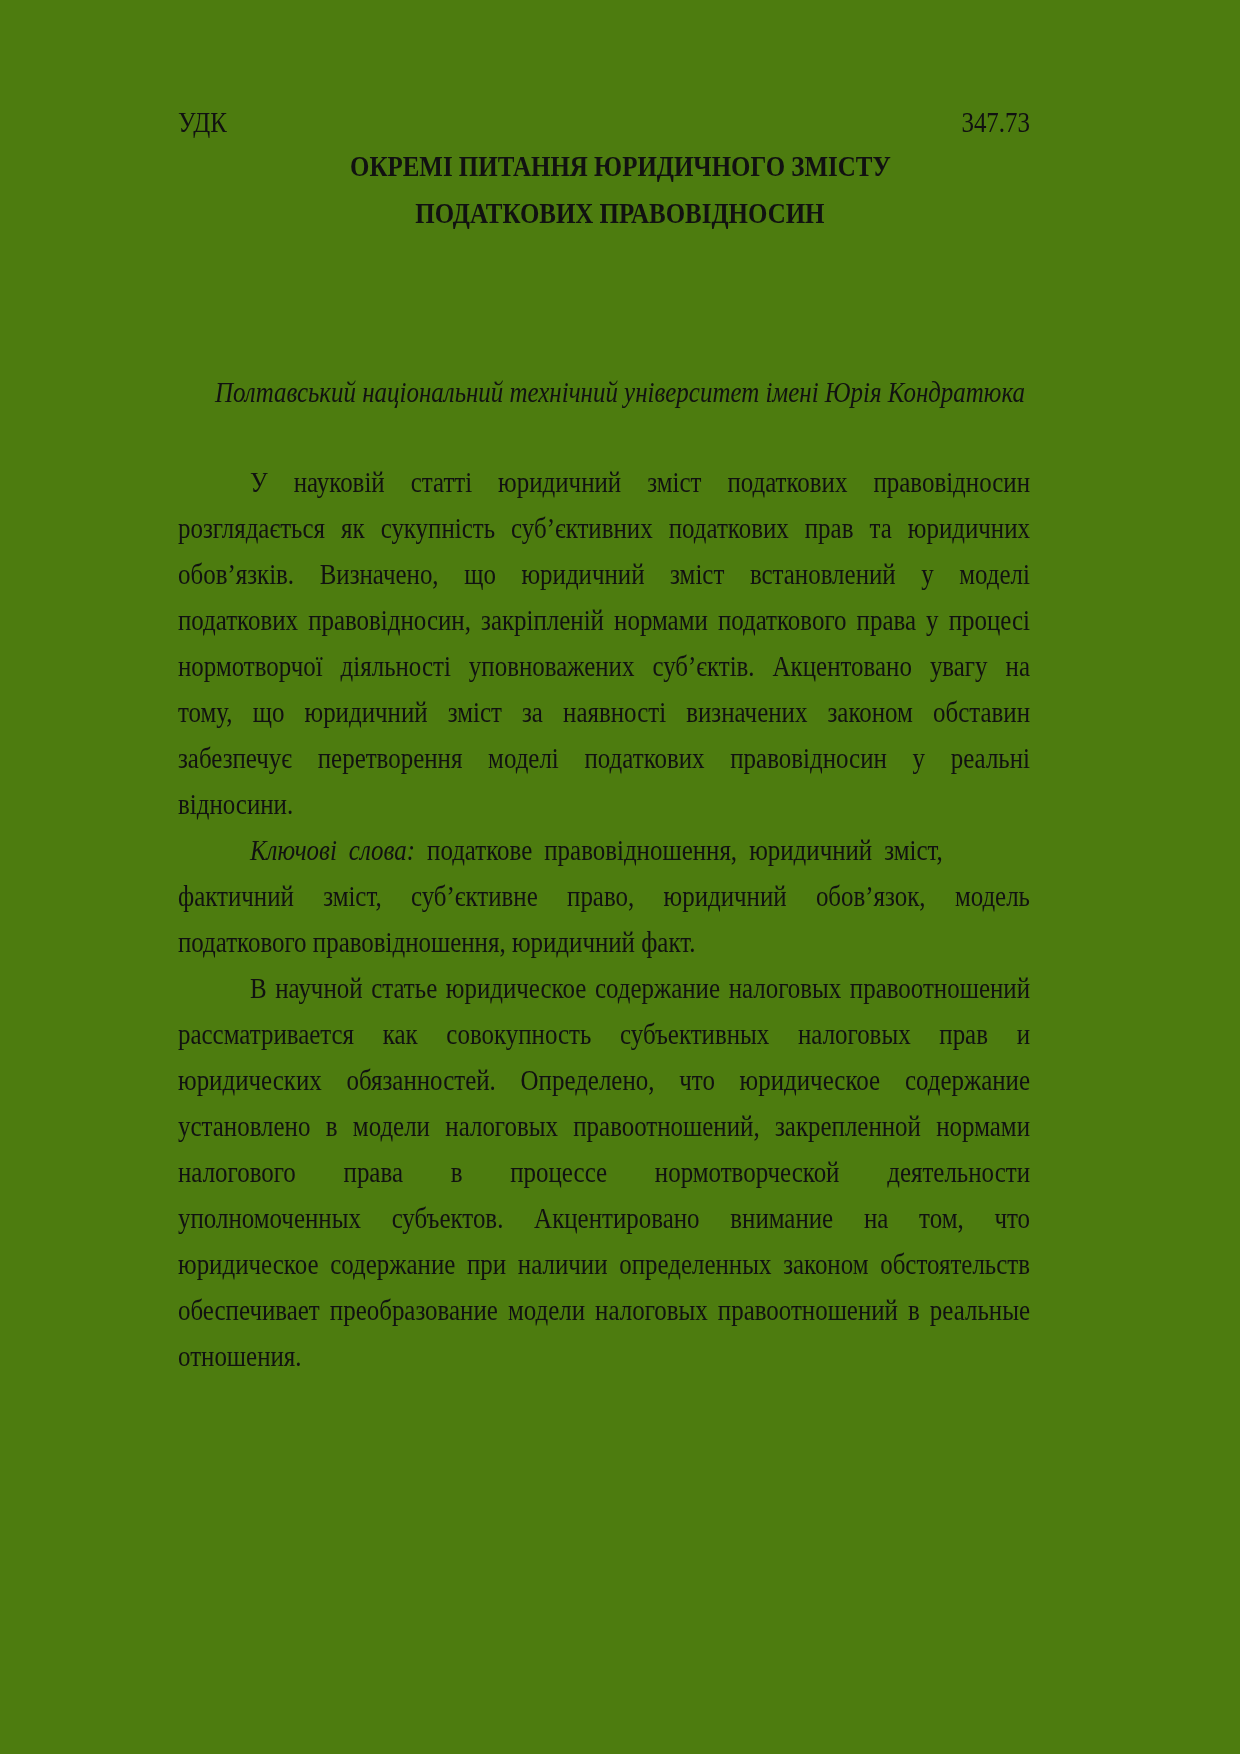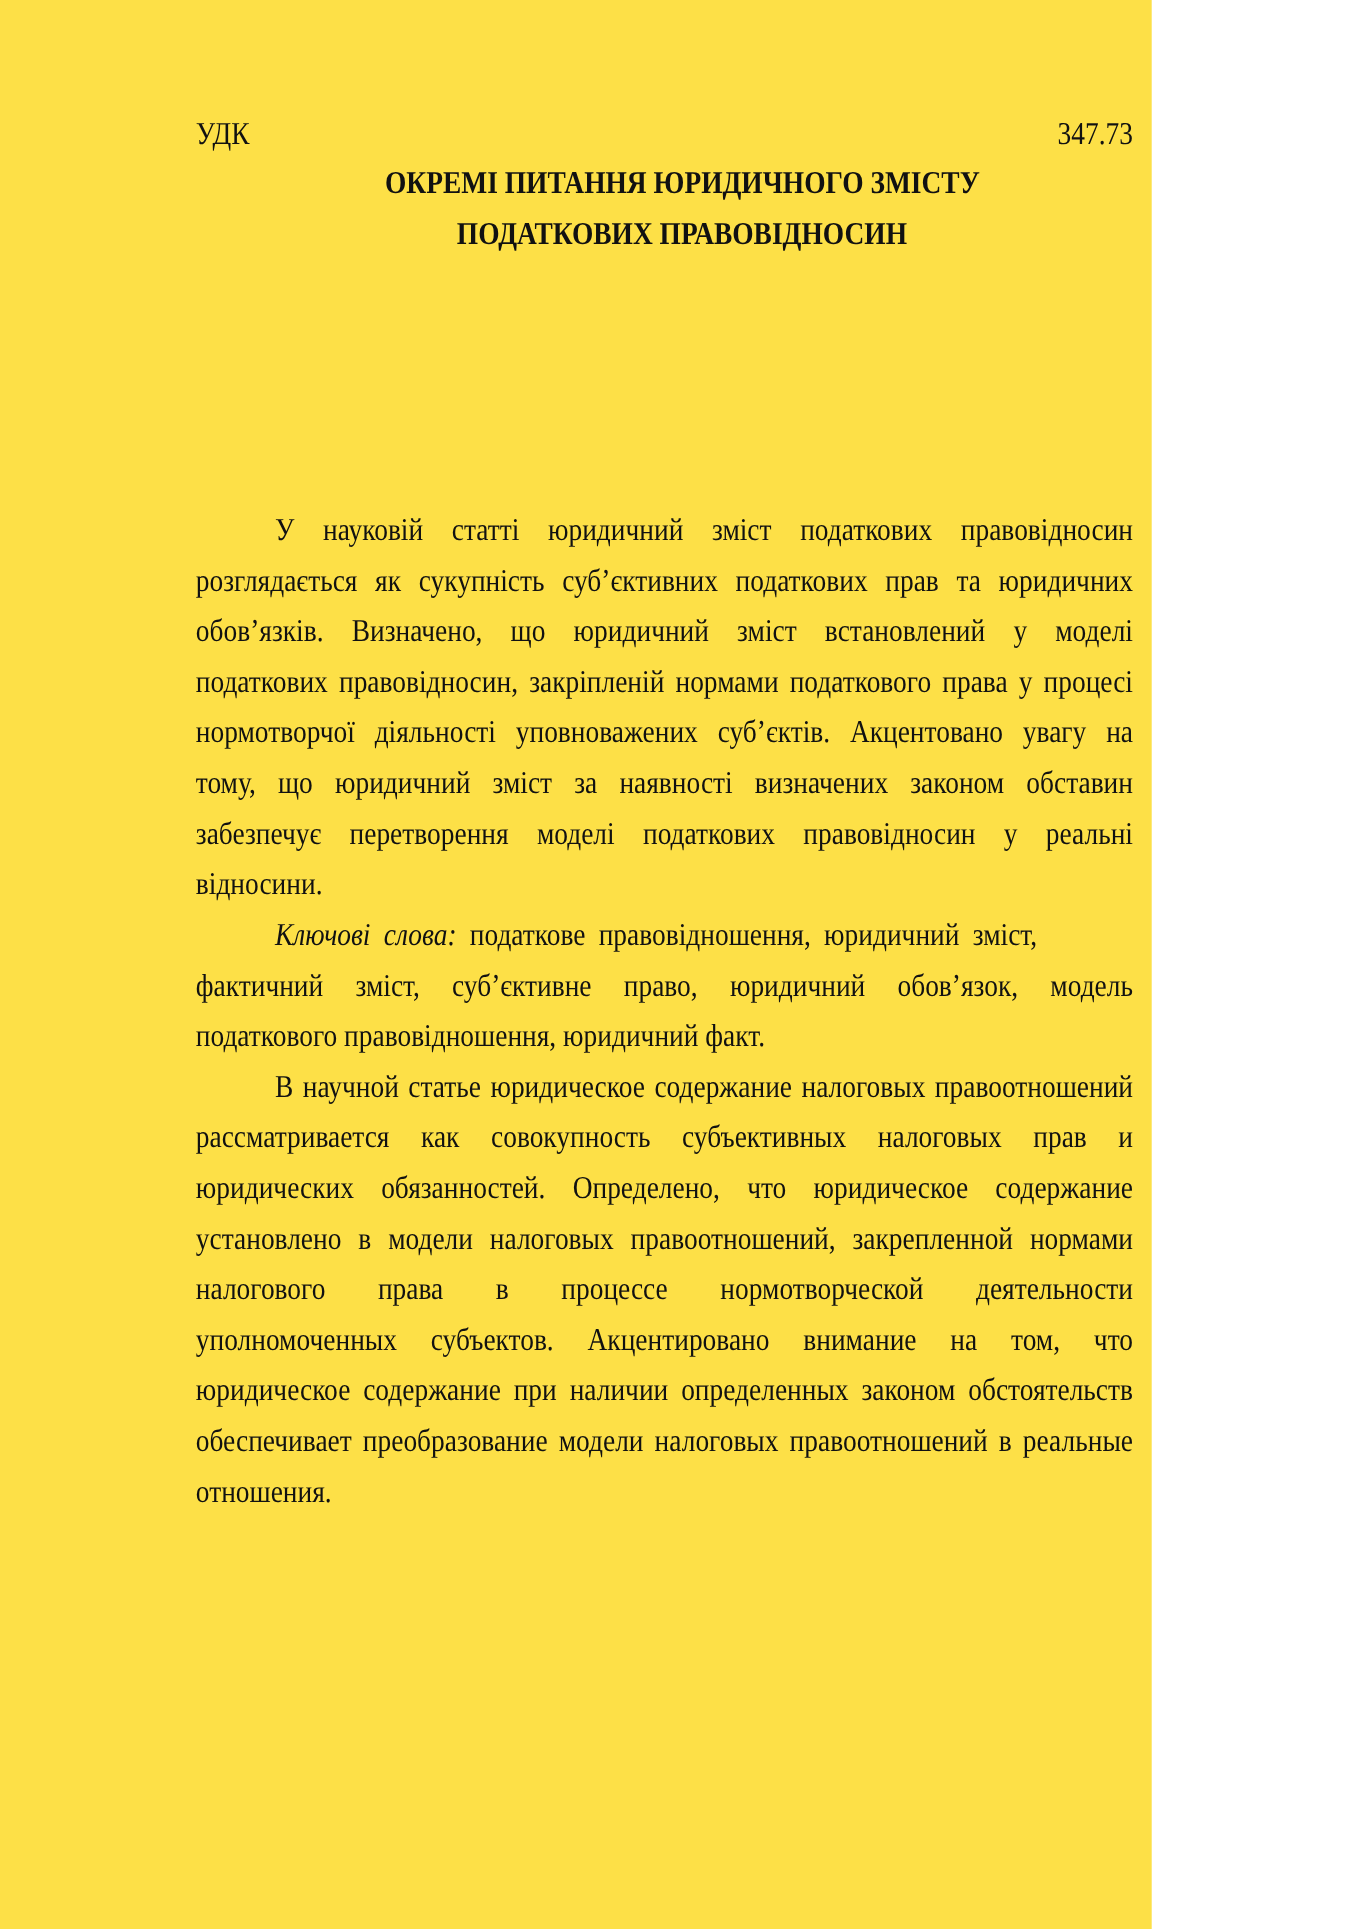--- a/index.html
+++ b/index.html
@@ -1,17 +1,17 @@
 <!DOCTYPE html>
 <html><head>
 <meta charset="utf-8">
 <style>
   html, body { margin: 0; padding: 0; background: #ffffff; }
   body { width: 1240px; height: 1754px; position: relative; overflow: hidden; color: #111; }
-  .page { position: absolute; left: 0; top: 0; width: 1047px; height: 1754px; background: #fde047; }
+  .page { position: absolute; left: 0; top: 0; width: 1240px; height: 1754px; background: #4d7c0f; }
   .line {
     position: absolute;
     left: 178px;
     width: 980px;
     font-family: "Liberation Serif", serif;
     font-size: 29px;
     line-height: 36px;
     white-space: nowrap;
     transform-origin: left top;
   }
@@ -28,20 +28,23 @@
 
   <div class="line cond" style="top: 104px; word-spacing: 846.963px;">УДК 347.73</div>
 
   <div class="line center bold" style="top:148px;text-decoration:underline;">
     <span class="inner">ОКРЕМІ ПИТАННЯ ЮРИДИЧНОГО ЗМІСТУ</span>
   </div>
   <div class="line center bold" style="top:195px;">
     <span class="inner">ПОДАТКОВИХ ПРАВОВІДНОСИН</span>
   </div>
 
+  <div class="line center ital" style="top:374px;">
+    <span class="inner">Полтавський національний технічний університет імені Юрія Кондратюка</span>
+  </div>
 
   <div>
     <div class="line cond" style="top: 464px; left: 250px; word-spacing: 23.0013px;">У науковій статті юридичний зміст податкових правовідносин</div>
     <div class="line cond" style="top: 510px; word-spacing: 11.4122px;">розглядається як сукупність суб’єктивних податкових прав та юридичних</div>
     <div class="line cond" style="top: 556px; word-spacing: 22.5059px;">обов’язків. Визначено, що юридичний зміст встановлений у моделі</div>
     <div class="line cond" style="top: 602px; word-spacing: 4.50368px;">податкових правовідносин, закріпленій нормами податкового права у процесі</div>
     <div class="line cond" style="top: 648px; word-spacing: 13.6892px;">нормотворчої діяльності уповноважених суб’єктів. Акцентовано увагу на</div>
     <div class="line cond" style="top: 694px; word-spacing: 16.1634px;">тому, що юридичний зміст за наявності визначених законом обставин</div>
     <div class="line cond" style="top: 740px; word-spacing: 22.671px;">забезпечує перетворення моделі податкових правовідносин у реальні</div>
     <div class="line cond" style="top:786px;">відносини.</div>

